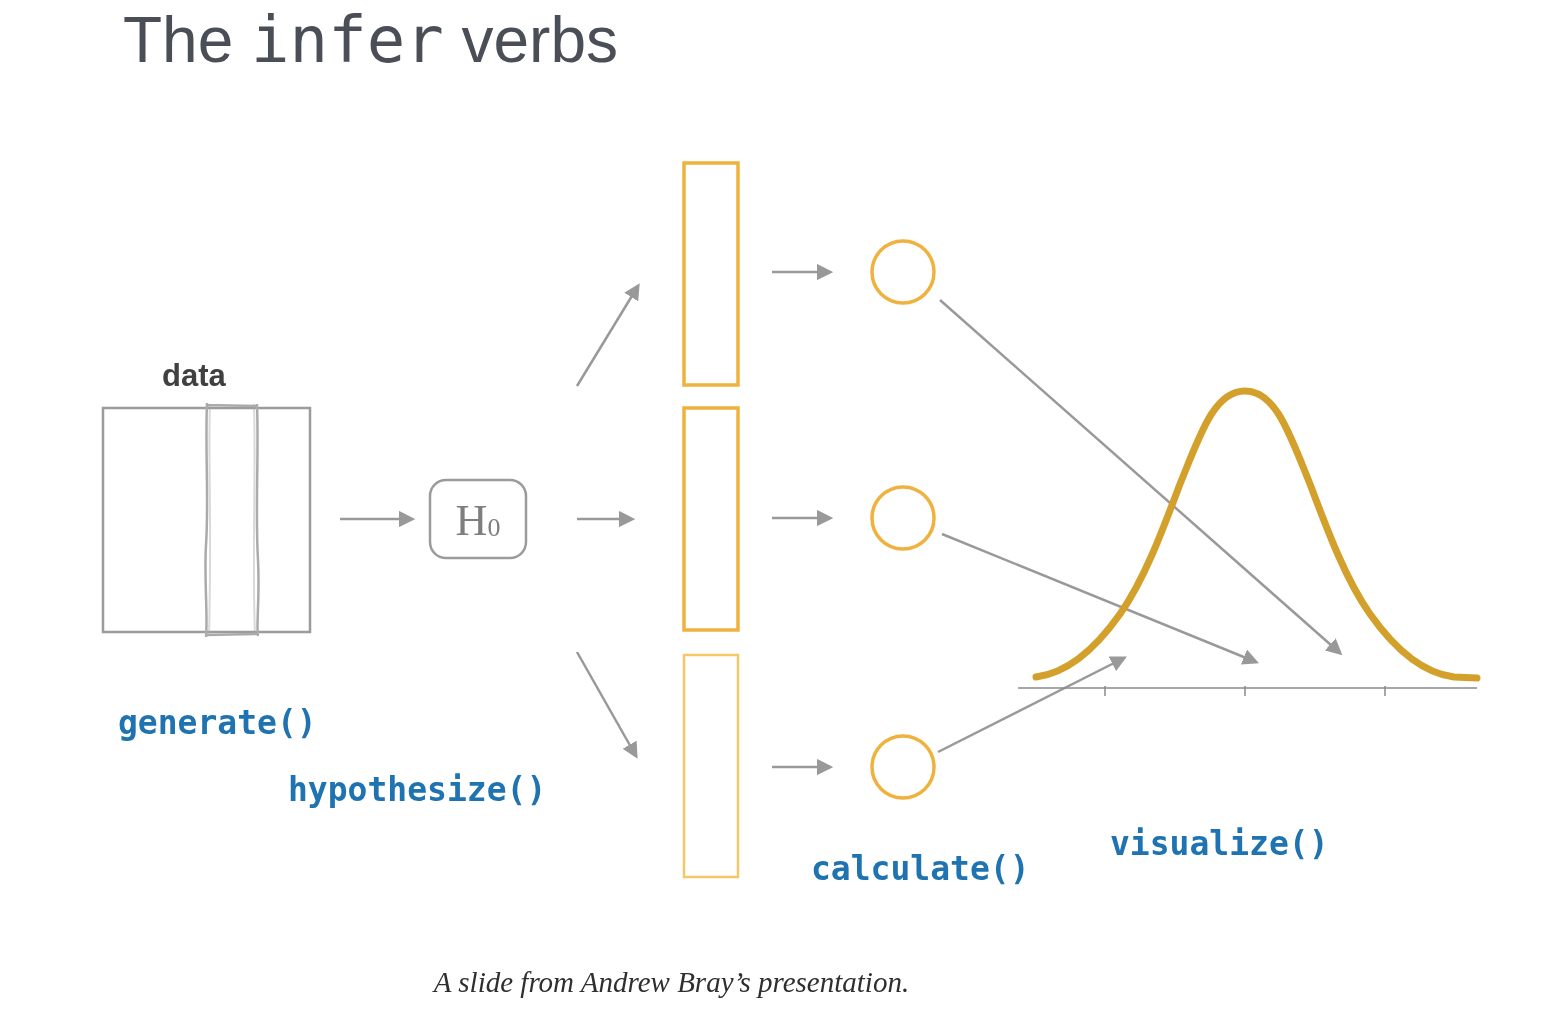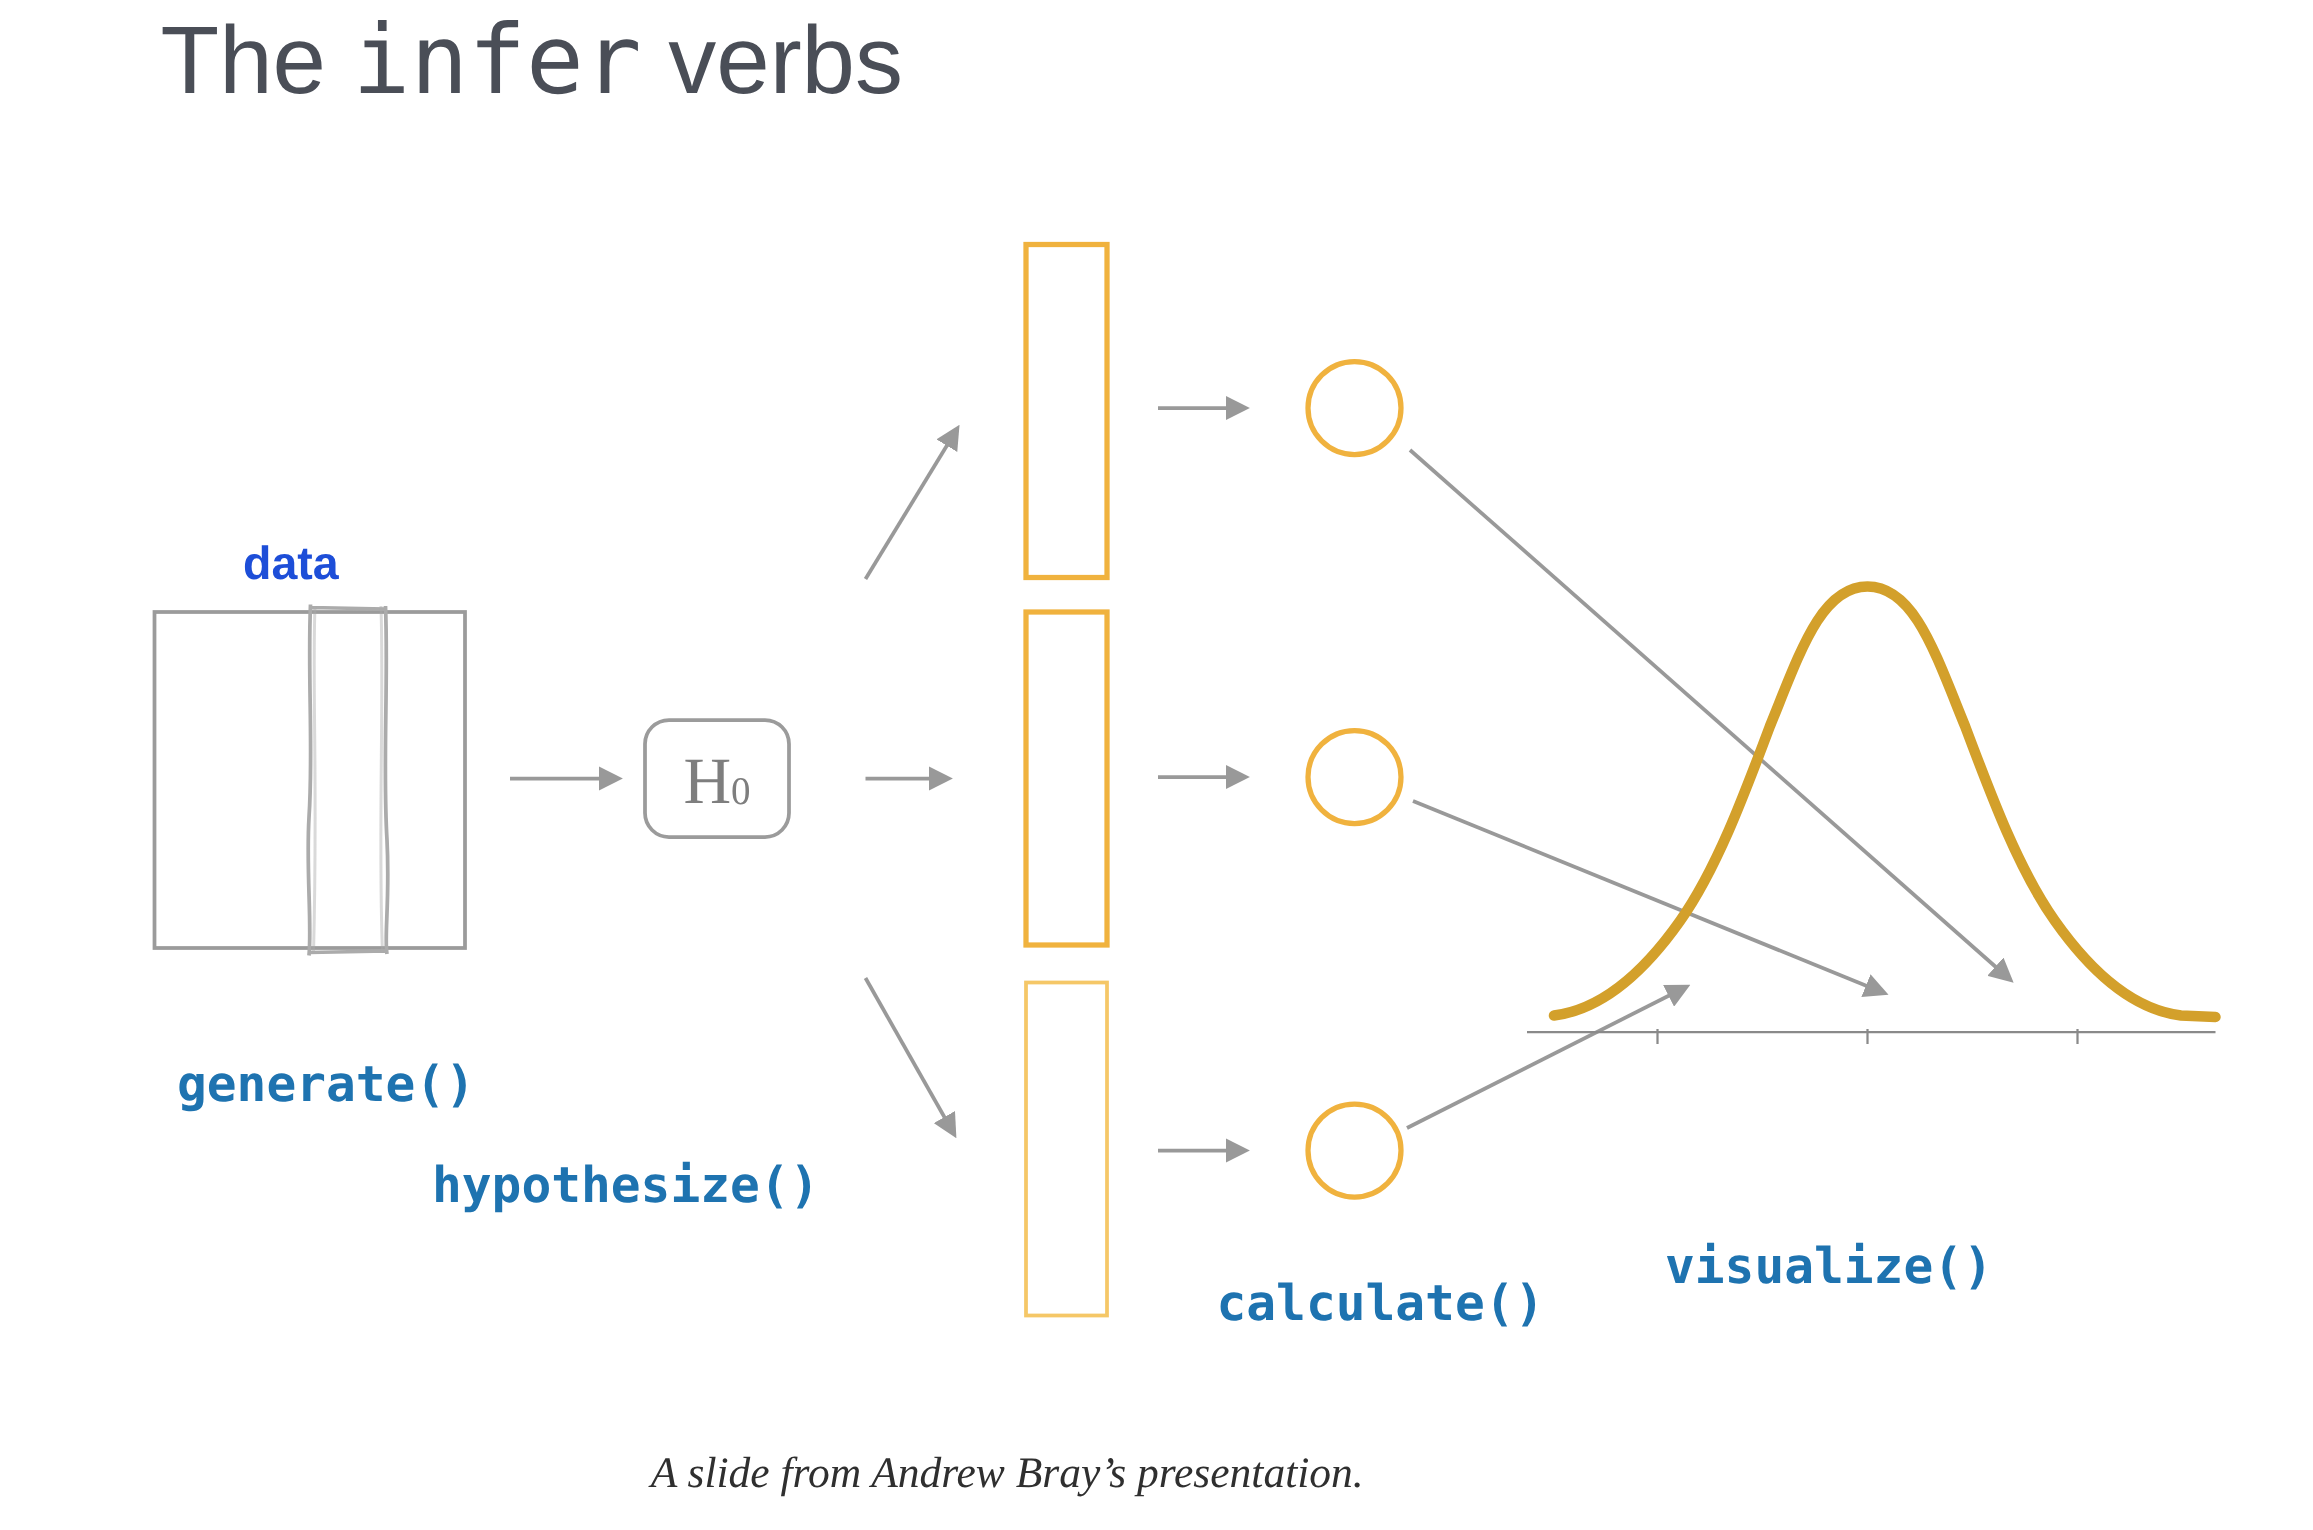--- a/index.html
+++ b/index.html
@@ -8,25 +8,25 @@
     --curve-gold:#D3A02B;
     --label-blue:#1E73B0;
     --arrow-gray:#999999;
   }
   *{box-sizing:border-box;margin:0;padding:0;}
   html,body{width:1542px;height:1020px;background:#ffffff;overflow:hidden;position:relative;
     font-family:"Liberation Sans",sans-serif;}
   .stage{position:absolute;inset:0;width:1542px;height:1020px;}
   svg.diagram{position:absolute;left:0;top:0;width:1542px;height:1020px;}
 
-  h1.slide-title{position:absolute;left:107px;top:2px;font-weight:400;color:#4A4E57;
+  h1.slide-title{position:absolute;left:123px;top:2px;font-weight:400;color:#4A4E57;
     font-size:64px;letter-spacing:0;line-height:1.2;}
   h1.slide-title .code{font-family:"DejaVu Sans Mono",monospace;font-weight:500;}
 
-  .data-label{position:absolute;left:162px;top:358px;font-size:31px;font-weight:700;color:#1d4ed8;}
+  .data-label{position:absolute;left:162px;top:358px;font-size:31px;font-weight:700;color:#404040;}
 
   .h0-text{position:absolute;left:430px;top:481px;width:96px;height:78px;
     display:flex;align-items:center;justify-content:center;
     font-family:"Liberation Serif",serif;color:#7E7E7E;font-size:44px;}
   .h0-text sub{font-size:26px;line-height:0;position:relative;bottom:-8px;}
 
   .verb{position:absolute;font-family:"DejaVu Sans Mono",monospace;font-weight:700;
     font-size:33px;color:var(--label-blue);white-space:nowrap;}
   .verb-specify{left:118px;top:703px;}
   .verb-hypothesize{left:288px;top:770px;}

